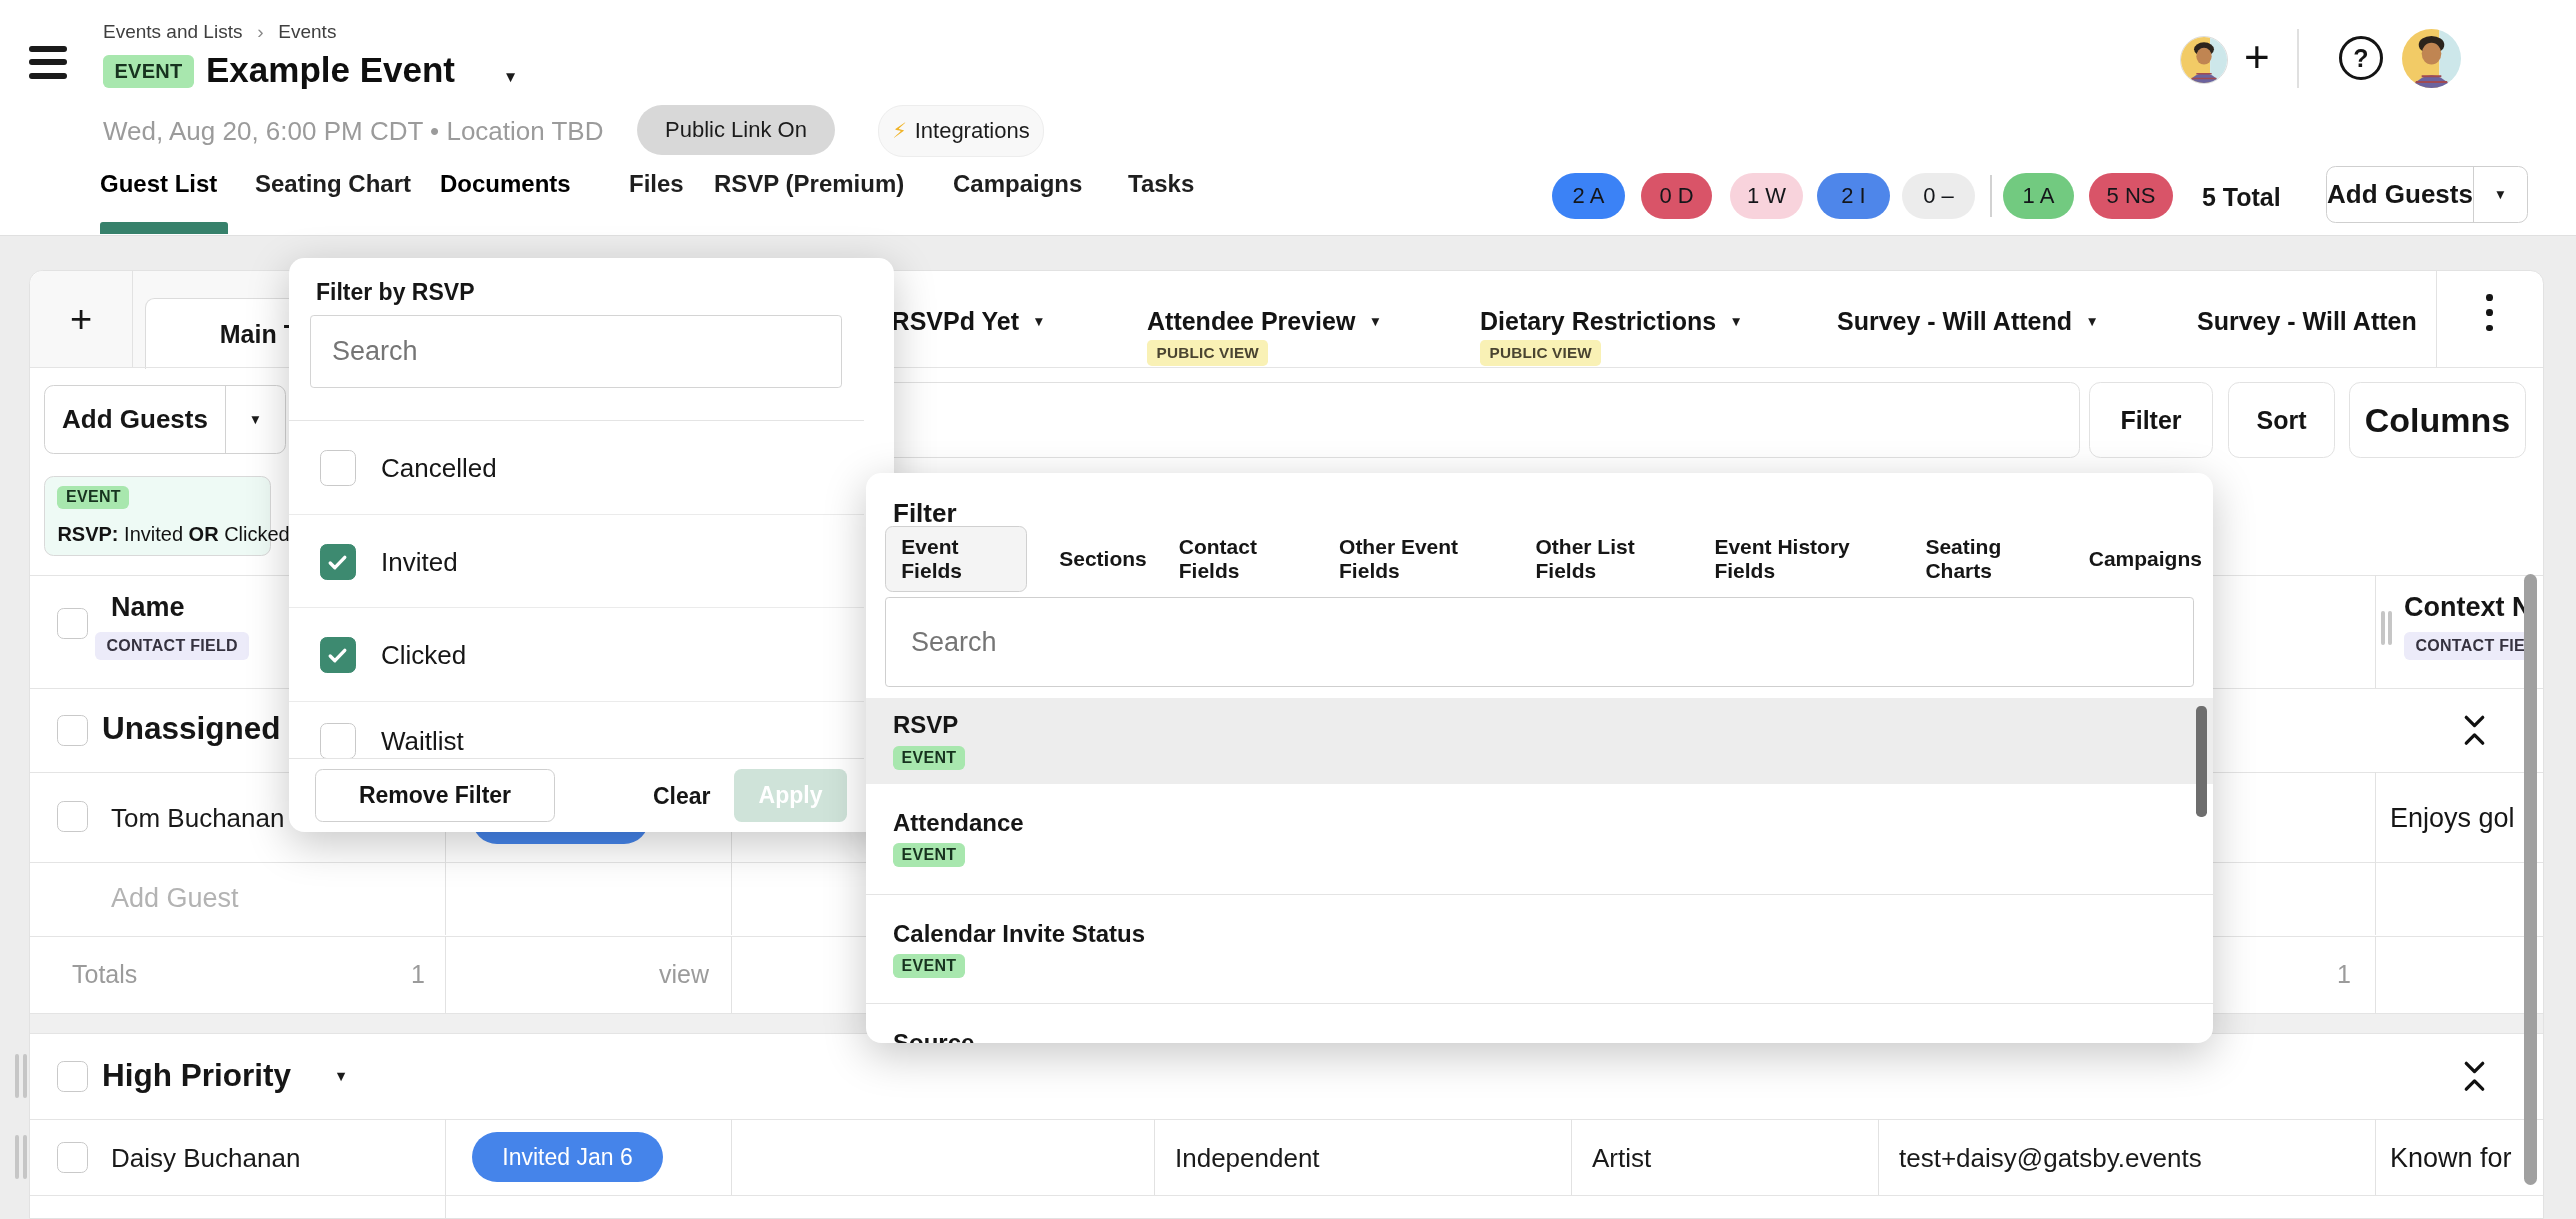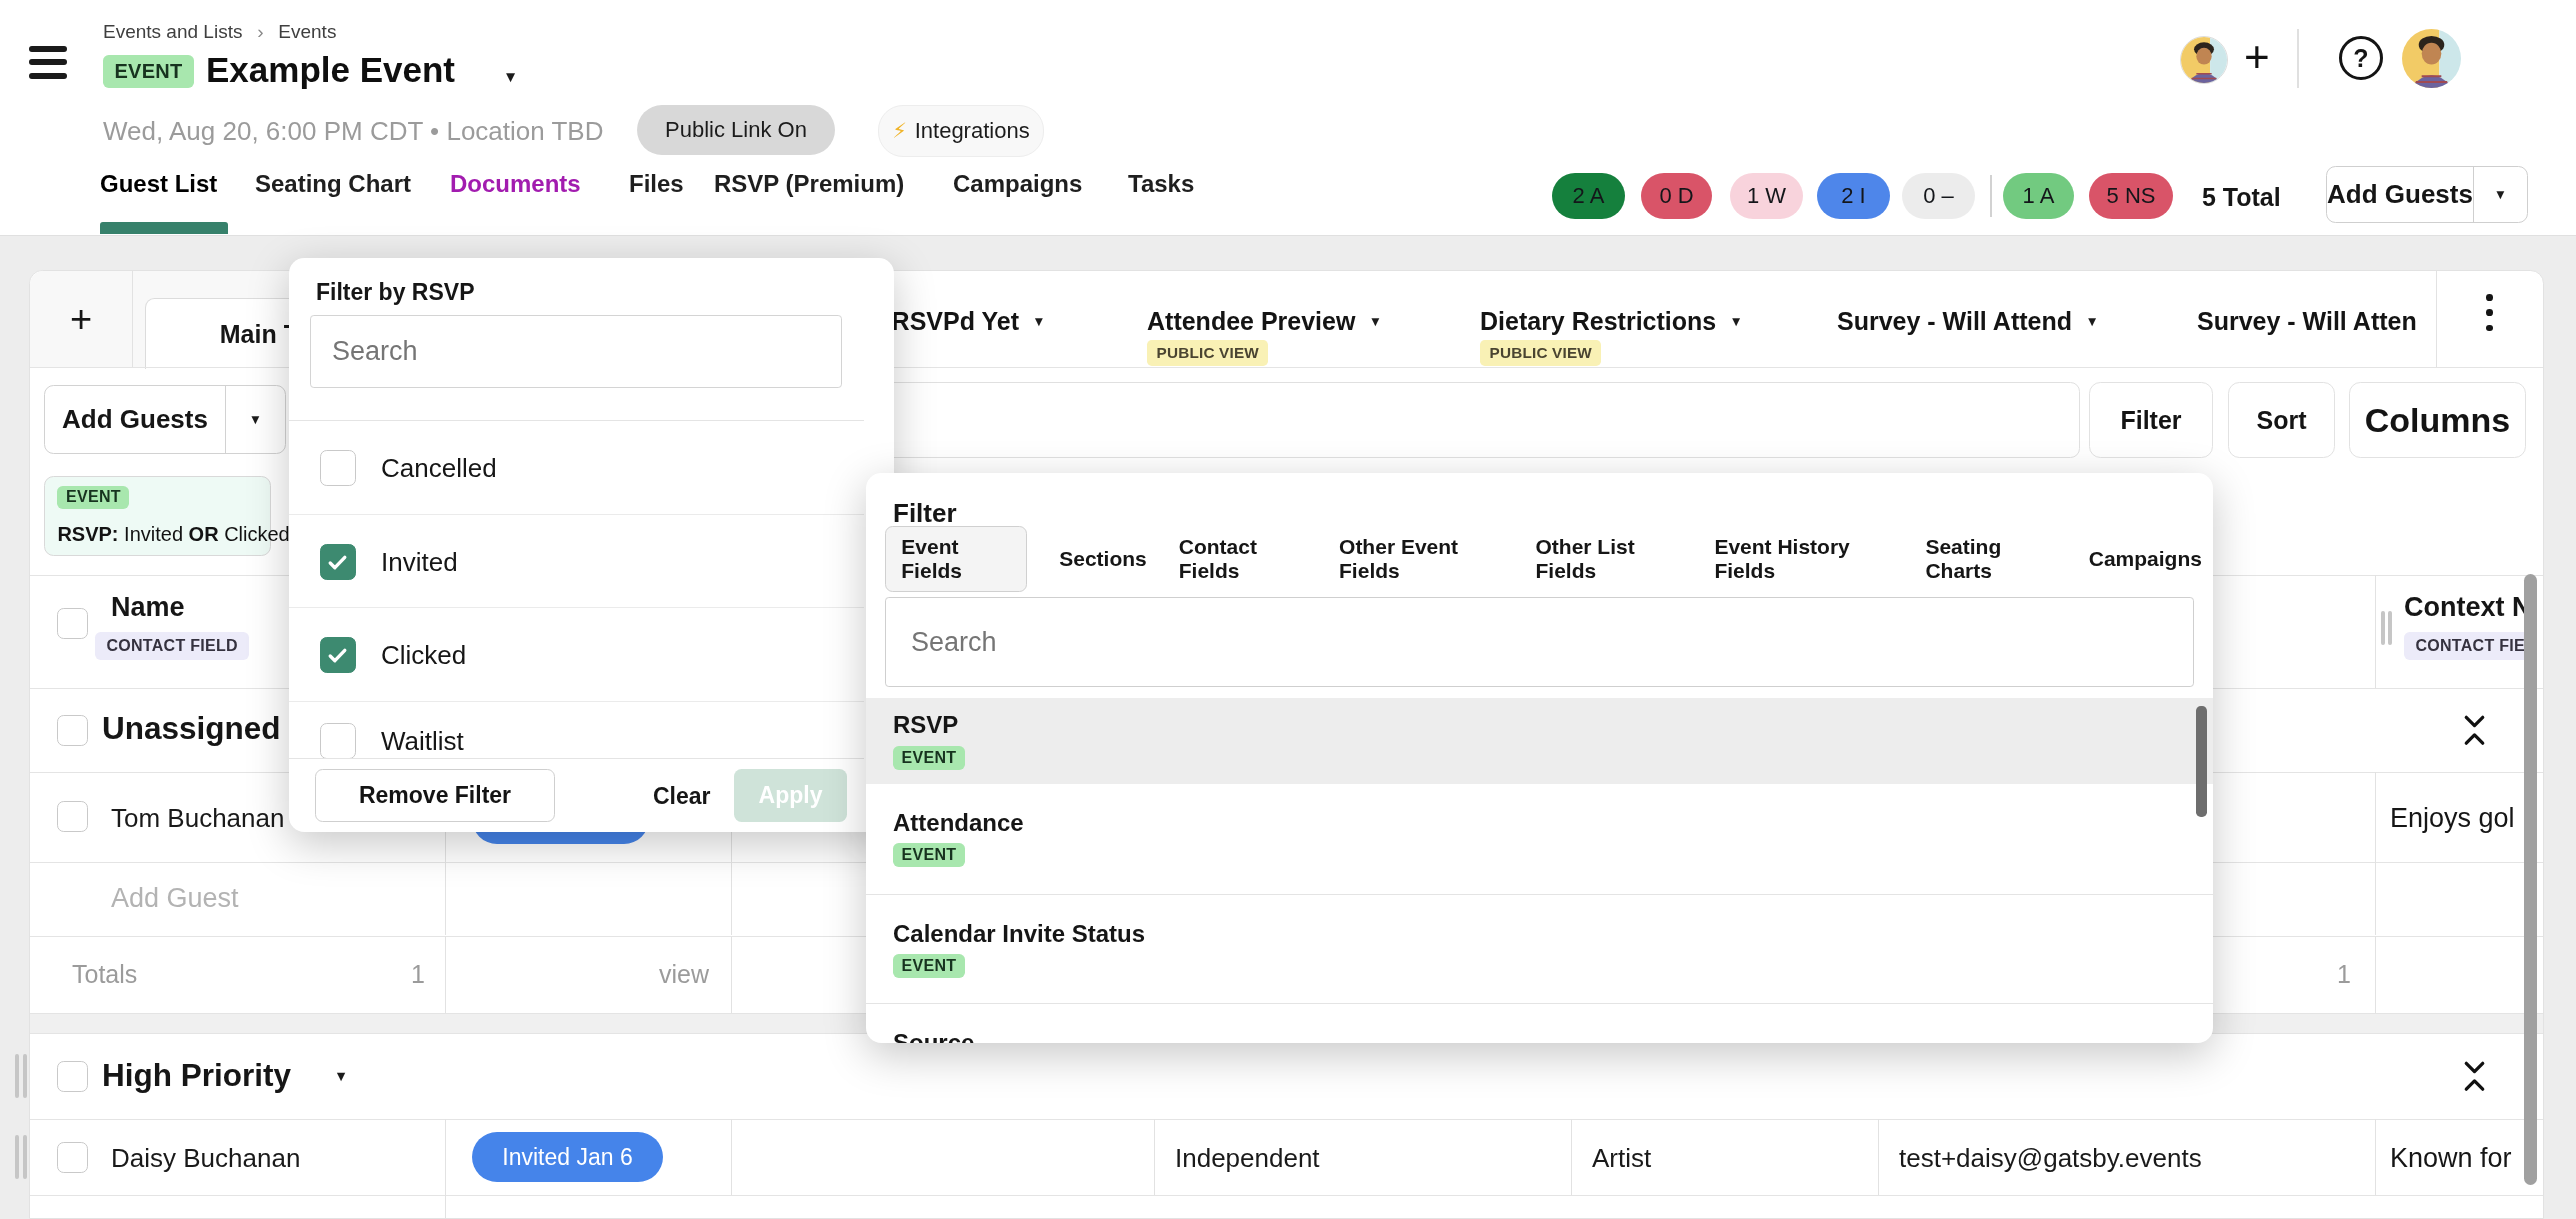--- a/index.html
+++ b/index.html
@@ -61,29 +61,29 @@
     <span style="font-size:22px;color:#1c1c1c;">Public Link On</span>
   </div>
   <div class="abs" style="left:878px;top:105px;width:164px;height:50px;background:#f8f8f8;border:1px solid #ededed;border-radius:25px;display:flex;align-items:center;justify-content:center;gap:7.6px;">
     <span style="font-size:21px;color:#f0b429;">⚡</span>
     <span style="font-size:22px;color:#1c1c1c;">Integrations</span>
   </div>
 
   <div class="abs nowrap" style="left:100px;top:170px;height:38px;">
     <span class="abs b" style="left:0;font-size:24px;color:#000;">Guest List</span>
     <span class="abs b" style="left:155px;font-size:24px;color:#1f1f1f;">Seating Chart</span>
-    <span class="abs b" style="left:350px;font-size:24px;color:#a21caf;">Documents</span>
+    <span class="abs b" style="left:340px;font-size:24px;color:#000000;">Documents</span>
     <span class="abs b" style="left:529px;font-size:24px;color:#1f1f1f;">Files</span>
     <span class="abs b" style="left:614px;font-size:24px;color:#1f1f1f;">RSVP (Premium)</span>
     <span class="abs b" style="left:853px;font-size:24px;color:#1f1f1f;">Campaigns</span>
     <span class="abs b" style="left:1028px;font-size:24px;color:#1f1f1f;">Tasks</span>
   </div>
   <div class="abs" style="left:100px;top:222px;width:128px;height:12.4px;background:#37816b;border-radius:2.9px 2.9px 0 0;"></div>
 
-  <span class="abs countpill" style="left:1552px;top:173px;width:73px;background:#15803d;">2 A</span>
+  <span class="abs countpill" style="left:1552px;top:173px;width:73px;background:#3b82f6;">2 A</span>
   <span class="abs countpill" style="left:1641px;top:173px;width:71px;background:#d95468;">0 D</span>
   <span class="abs countpill" style="left:1730px;top:173px;width:73px;background:#f8d3dc;">1 W</span>
   <span class="abs countpill" style="left:1817px;top:173px;width:73px;background:#4e86ea;">2 I</span>
   <span class="abs countpill" style="left:1902px;top:173px;width:73px;background:#ececec;">0 –</span>
   <div class="abs" style="left:1990px;top:175px;width:1.9px;height:42px;background:#d2d2d2;"></div>
   <span class="abs countpill" style="left:2003px;top:173px;width:71px;background:#72ca80;">1 A</span>
   <span class="abs countpill" style="left:2089px;top:173px;width:84px;background:#d95468;">5 NS</span>
   <span class="abs b nowrap" style="left:2202px;top:183px;font-size:25px;">5 Total</span>
 
   <div class="abs" style="left:2326px;top:166px;width:202px;height:57px;border:1.9px solid #cfcfcf;border-radius:9.5px;box-sizing:border-box;background:#fff;display:flex;">

